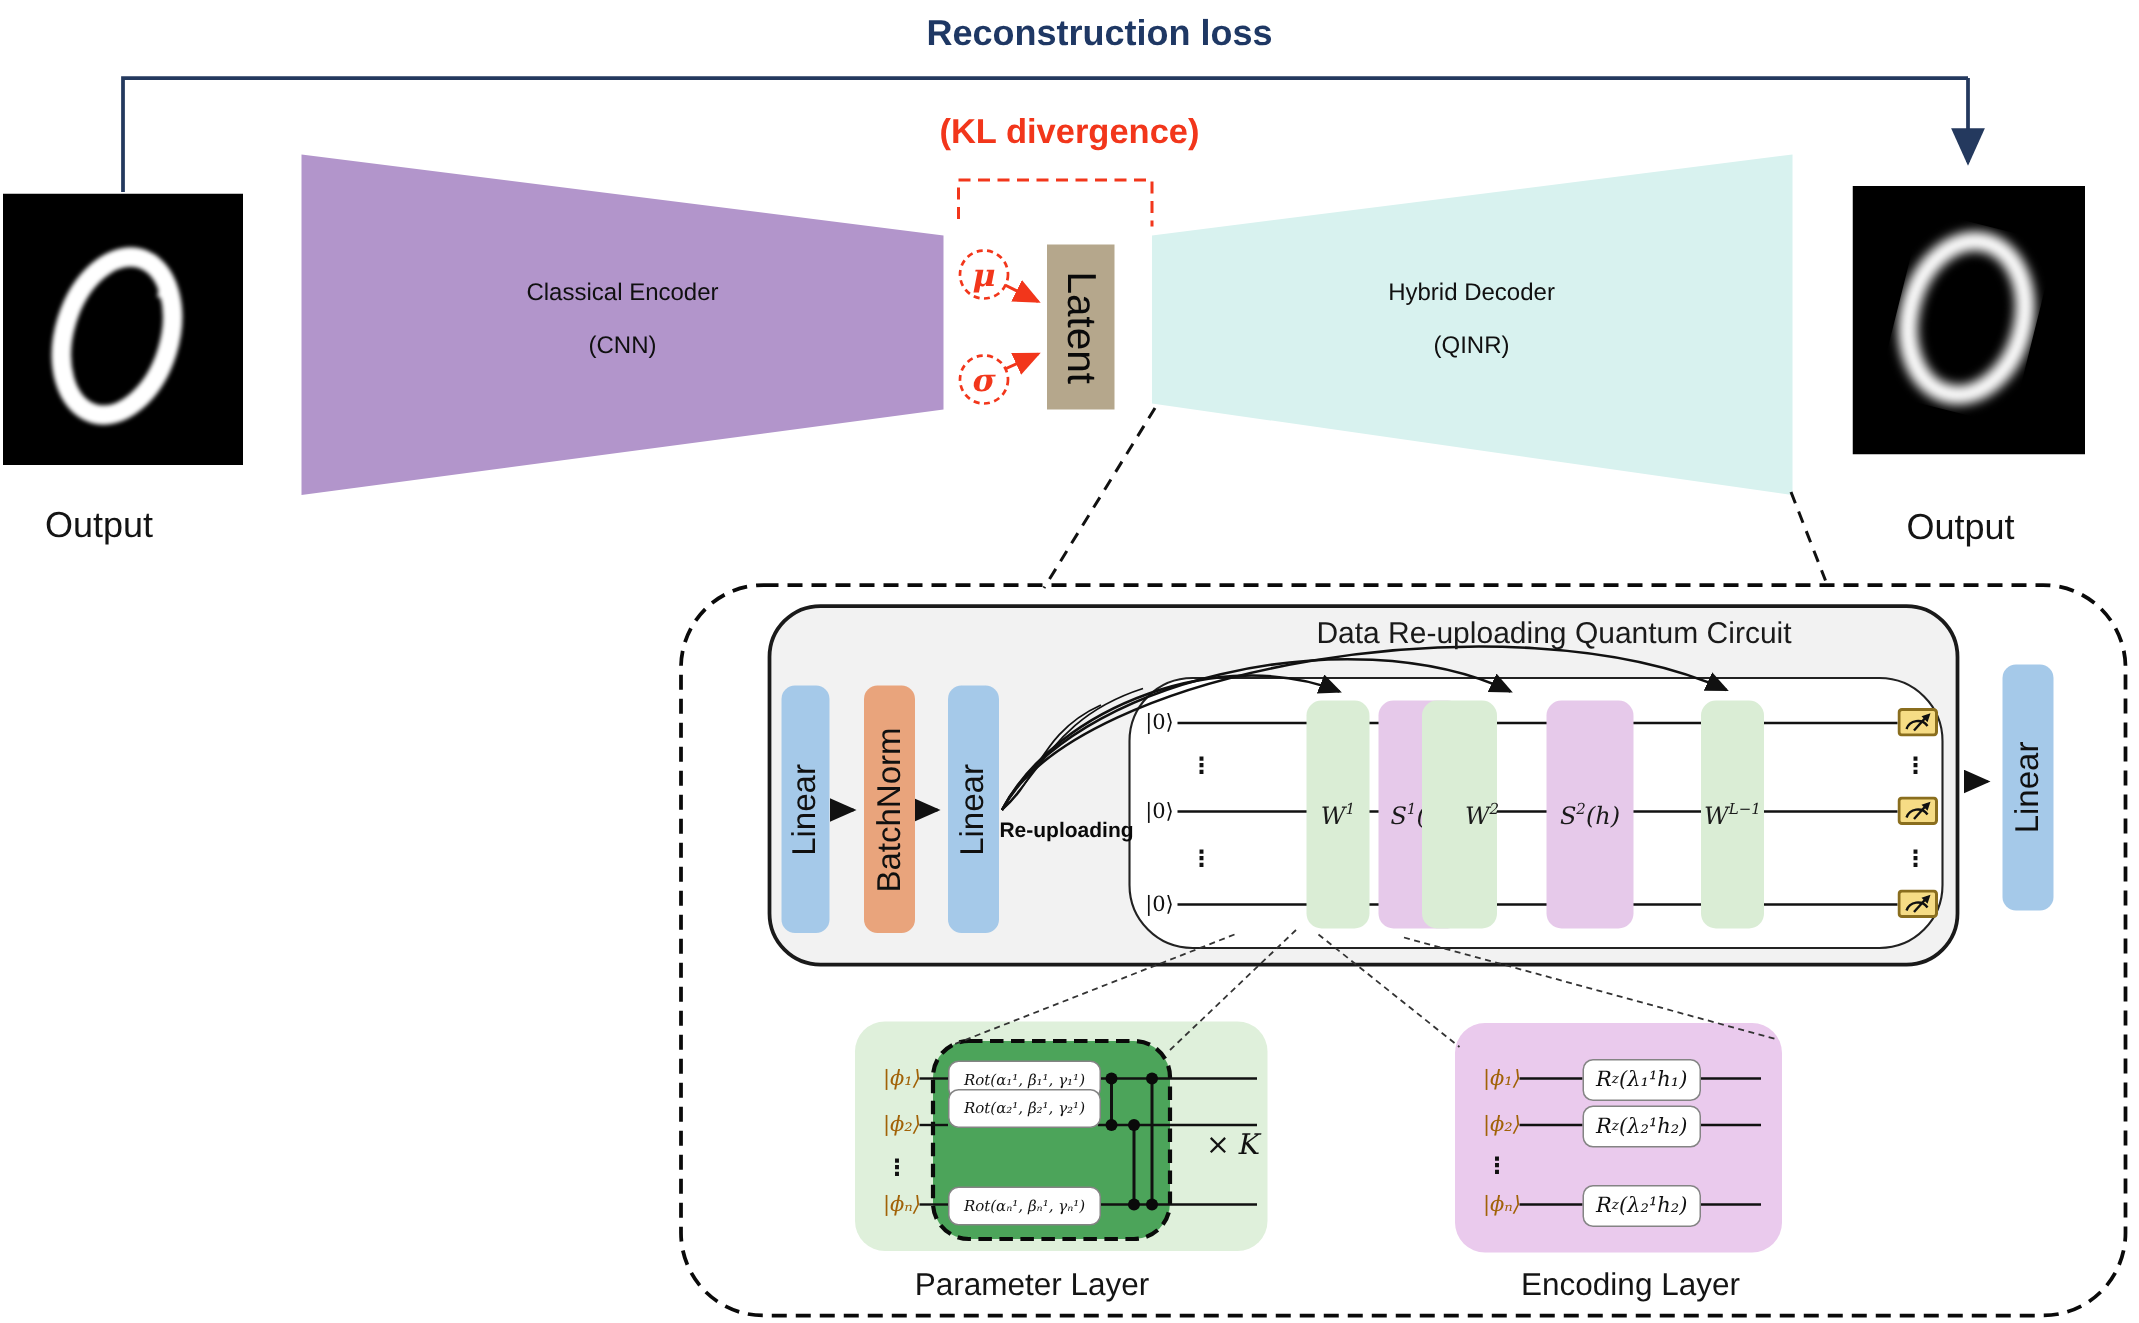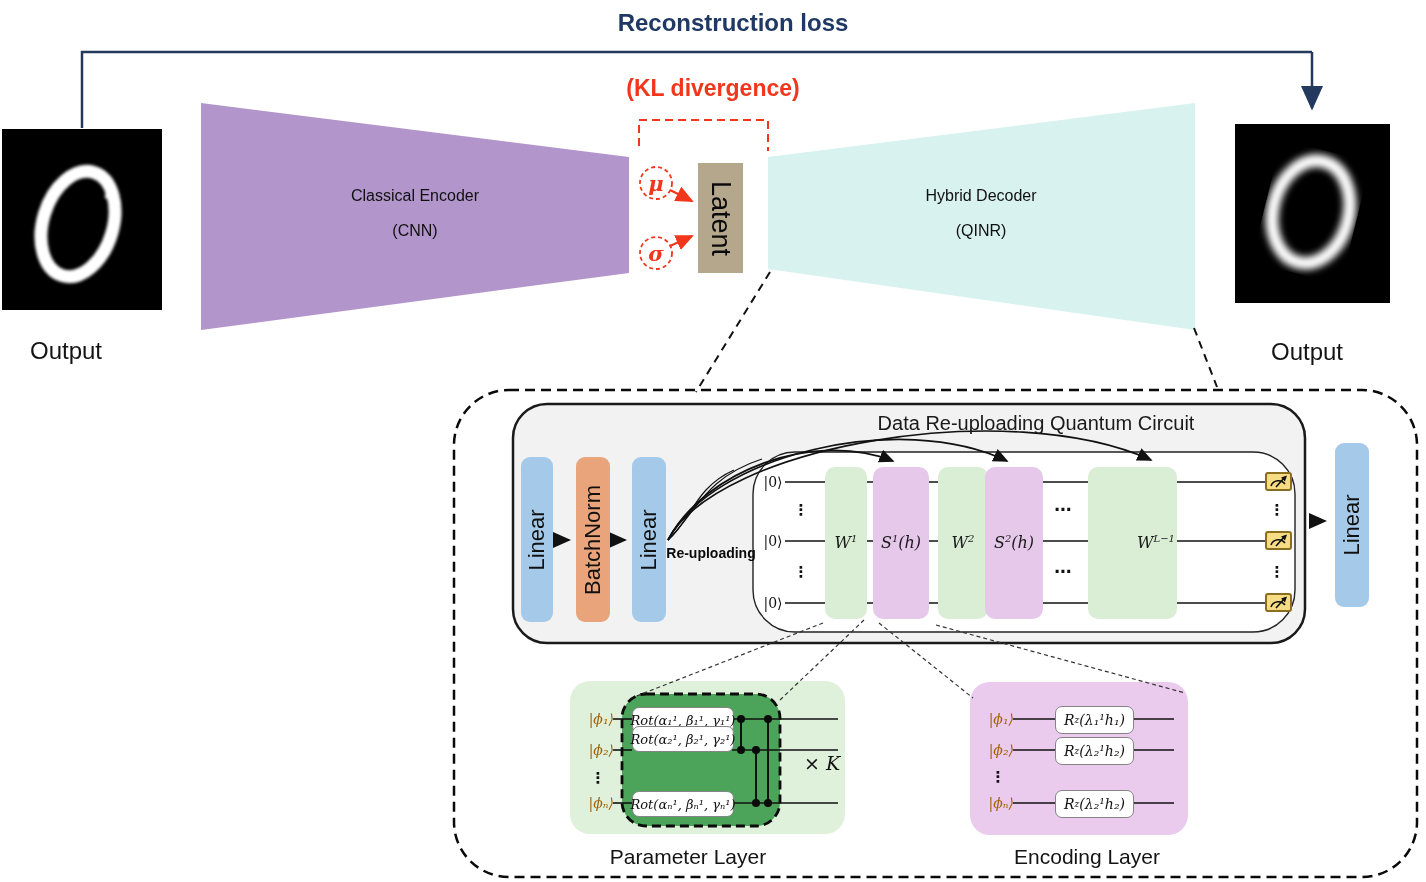--- a/index.html
+++ b/index.html
@@ -16,34 +16,34 @@
   .caption{font-size:21px;color:#141414;}
   .pipe-box{position:absolute;border-radius:9px;display:flex;align-items:center;justify-content:center;}
   .pipe-box span{white-space:nowrap;font-size:22px;color:#101010;transform:rotate(-90deg);}
   .latent-box{position:absolute;left:698px;top:163px;width:45px;height:110px;background:#B5A78C;
               display:flex;align-items:center;justify-content:center;}
   .latent-box span{white-space:nowrap;font-size:27px;color:#0a0a0a;transform:rotate(90deg);}
   .greek{font-family:"DejaVu Serif","DejaVu Sans",serif;font-style:italic;font-weight:700;
          font-size:21px;color:#F2361B;}
   .math{font-family:"DejaVu Serif","DejaVu Sans",serif;font-style:italic;}
   .gate{position:absolute;top:467px;height:152px;border-radius:10px;display:flex;
-        align-items:center;justify-content:center;}
+        align-items:center;justify-content:center;margin-left:46px;}
   .gate.green{background:#DAEDD5;}
   .gate.purple{background:#E6C9EA;}
   .gate .glabel{font-size:16px;color:#1a1a1a;white-space:nowrap;}
   .gate sup{font-size:10px;font-style:italic;}
-  .g0{left:825px;width:42px;} .g1{left:873px;width:56px;} .g2{left:938px;width:50px;}
-  .g3{left:985px;width:58px;} .g4{left:1088px;width:42px;padding-left:47px;} .g5{left:1135px;width:58px;}
+  .g0{left:825px;width:42px;} .g1{left:873px;width:56px;} .g2{left:902px;width:20px;padding-left:30px;}
+  .g3{left:985px;width:58px;} .g4{left:1088px;width:42px;} .g5{left:1135px;width:58px;}
   .g6{left:1198px;width:42px;}
   .qubit{font-size:14px;font-family:"DejaVu Serif","DejaVu Sans",serif;color:#111;}
   .dots-v{font-size:15px;font-weight:700;color:#111;font-family:"DejaVu Sans",sans-serif;}
   .dots-h{font-size:17px;font-weight:700;color:#111;font-family:"DejaVu Sans",sans-serif;}
   .pill{position:absolute;background:#fff;border:1.3px solid #848484;border-radius:7px;
         display:flex;align-items:center;justify-content:center;white-space:nowrap;}
-  .pill-p{left:632px;width:100px;height:24px;font-size:13px;color:#111;}
+  .pill-p{left:632px;width:100px;height:24px;font-size:10px;color:#111;}
   .pill-e{left:1055px;width:77px;height:26px;font-size:14px;color:#111;}
   .pill sub{font-size:9px;font-style:italic;}
   .wire-lbl{font-size:14px;font-family:"DejaVu Serif","DejaVu Sans",serif;font-style:italic;color:#a16207;}
   .reup{font-size:14px;font-weight:700;color:#0a0a0a;}
   .xk{font-size:19px;color:#111;}
   .meas{position:absolute;left:1265px;width:27px;height:19px;}
   svg.layer{position:absolute;left:0;top:0;}
 </style>
 </head>
 <body>

